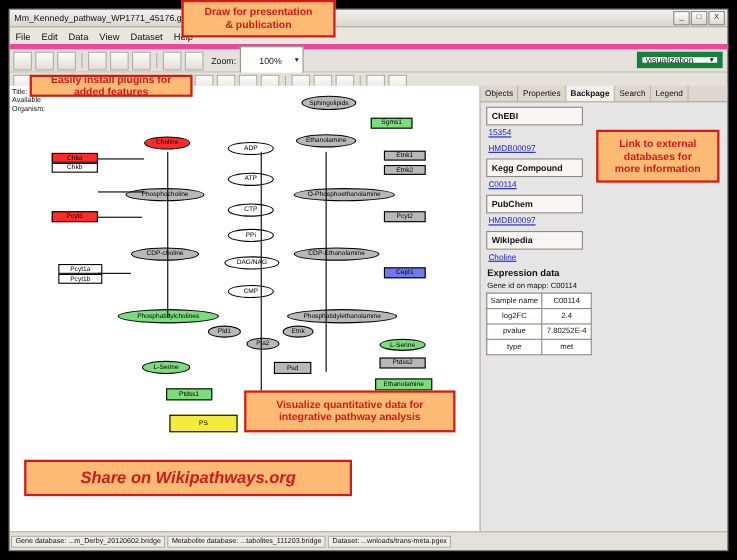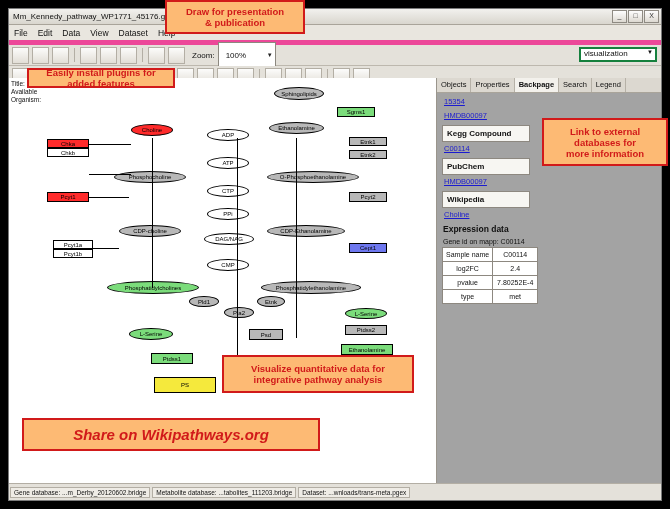--- a/index.html
+++ b/index.html
@@ -14,67 +14,67 @@
 
   
   .menubar{height:15px;background:#e9e6df;display:flex;align-items:center;border-bottom:5px solid #ec4899;}
   .menubar span{font-size:8.5px;color:#111;padding:0 5px;}
 
   
   .toolbar{height:20px;background:#e4e1da;display:flex;align-items:center;border-bottom:1px solid #bdb8ae;gap:3px;padding:0 3px;position:relative;}
   .tbtn{width:15px;height:15px;border:1px solid #b3aea4;background:linear-gradient(#fcfcfb,#e2ded6);display:inline-block;}
   .sep{width:1px;height:14px;background:#b3aea4;margin:0 2px;}
   .zoomlbl{font-size:8px;color:#111;margin-left:4px;}
-  .zoomsel{width:58px;height:26px;border:1px solid #8c887f;background:#fff;font-size:8px;color:#111;display:flex;align-items:center;padding-left:7px;box-sizing:border-box;}
+  .zoomsel{width:58px;height:26px;border:1px solid #8c887f;background:#fff;font-size:8px;color:#111;display:flex;align-items:center;padding-left:17px;box-sizing:border-box;}
   .zoomsel .arr{margin-left:auto;font-size:6px;color:#222;padding-right:2px;}
   .labelsel{width:46px;height:14px;border:1px solid #8c887f;background:#fff;font-size:7.5px;color:#111;display:flex;align-items:center;padding-left:2px;box-sizing:border-box;}
   .labelsel .arr{margin-left:auto;font-size:6px;padding-right:2px;}
-  .viewsel{position:absolute;right:4px;top:2px;width:78px;height:15px;border:2px solid #15803d;background:#fff;font-size:8px;color:#111;display:flex;align-items:flex-start;padding-left:3px;box-sizing:border-box;}
+  .viewsel{position:absolute;right:4px;top:2px;width:78px;height:15px;border:5px solid #15803d;background:#fff;font-size:8px;color:#111;display:flex;align-items:center;padding-left:3px;box-sizing:border-box;}
   .viewsel .arr{margin-left:auto;font-size:6px;padding-right:2px;}
 
   
   .main{position:absolute;top:69px;left:0;right:0;bottom:17px;display:flex;}
   .leftpane{position:relative;width:427px;background:#fff;border-right:1px solid #9a958c;overflow:hidden;}
   .propinfo{position:absolute;left:2px;top:2px;font-size:6.5px;color:#111;line-height:8px;}
   .canvas{position:absolute;left:0;top:0;right:0;bottom:0;}
 
   
   .node{position:absolute;border:1px solid #000;font-size:6px;color:#000;display:flex;align-items:center;justify-content:center;text-align:center;box-sizing:border-box;background:#fff;line-height:6px;}
   .ellipse{border-radius:50%;}
   .green{background:#7bdc7b;}
   .red{background:#ff2b2b;}
   .gray{background:#b8b8b8;}
   .blue{background:#6e78ef;}
   .yellow{background:#f5e93c;}
   .white{background:#fff;}
   .arrowline{position:absolute;background:#000;}
 
   
-  .rightpane{flex:1;background:#a3a3a3;position:relative;}
+  .rightpane{flex:1;background:#e5e5e5;position:relative;}
   .tabrow{display:flex;height:14px;background:#dcd8d0;border-bottom:1px solid #a9a49a;}
   .tab{font-size:7.5px;color:#111;padding:2px 4px 0 4px;border-right:1px solid #b6b1a7;background:#dcd8d0;white-space:nowrap;}
   .tab.active{background:#f3f1ec;font-weight:bold;}
   .rcontent{position:absolute;top:15px;left:0;right:0;bottom:0;overflow:hidden;padding:4px 5px;box-sizing:border-box;}
   .dbbox{background:#f7f6f2;border:1px solid #8d8880;font-size:8px;font-weight:bold;color:#111;padding:3px 4px;margin-bottom:2px;width:88px;box-sizing:border-box;}
   .dblink{font-size:7.5px;color:#1b1bd0;text-decoration:underline;margin:0 0 5px 2px;display:block;}
   .dbplain{font-size:7.5px;color:#111;margin:0 0 5px 2px;display:block;}
   .exprhdr{font-size:8.5px;font-weight:bold;color:#111;margin:4px 0 4px 1px;}
   .geneid{font-size:7px;color:#111;margin:0 0 2px 1px;}
   table.exp{border-collapse:collapse;}
   table.exp td{border:1px solid #8d8880;font-size:7px;color:#111;padding:2px 3px;background:#fff;text-align:center;min-width:38px;height:9px;}
 
   
   .statusbar{position:absolute;left:0;right:0;bottom:0;height:16px;background:#e4e1da;border-top:1px solid #b3aea4;display:flex;align-items:center;}
   .statusbar .sbox{font-size:6.5px;color:#111;border:1px solid #b3aea4;background:#efece6;margin:1px;padding:1px 3px;white-space:nowrap;}
 
   
   .callout{position:absolute;background:#fdba74;border:2px solid #d11a1a;color:#d11a1a;font-weight:bold;text-align:center;display:flex;align-items:center;justify-content:center;box-sizing:border-box;}
   .co1{left:165px;top:0px;width:140px;height:34px;font-size:9.5px;line-height:11px;}
   .co2{left:27px;top:68px;width:148px;height:20px;font-size:9.5px;line-height:11px;}
-  .co3{left:542px;top:118px;width:126px;height:48px;font-size:9.5px;line-height:11px;}
+  .co3{left:542px;top:118px;width:112px;height:48px;font-size:9.5px;line-height:11px;}
   .co4{left:222px;top:355px;width:192px;height:38px;font-size:9.5px;line-height:11px;}
   .co5{left:22px;top:418px;width:298px;height:33px;font-size:15px;font-style:italic;}
 </style>
 </head>
 <body>
 
 <div id="app">
 
   <div class="titlebar">
     <div class="tlabel">Mm_Kennedy_pathway_WP1771_45176.gpml - PathVisio</div>
@@ -198,20 +198,21 @@
     <div class="rightpane">
       <div class="tabrow" id="tabrow">
           <div class="tab">Objects</div>
           <div class="tab">Properties</div>
           <div class="tab active">Backpage</div>
           <div class="tab">Search</div>
           <div class="tab">Legend</div>
         </div>
       <div class="rcontent">
         <div id="dblist">
+            <div class="dbbox">ChEBI</div>
             <span class="dblink">15354</span>
             <span class="dblink">HMDB00097</span>
             <div class="dbbox">Kegg Compound</div>
             <span class="dblink">C00114</span>
             <div class="dbbox">PubChem</div>
             <span class="dblink">HMDB00097</span>
             <div class="dbbox">Wikipedia</div>
             <span class="dblink">Choline</span>
           </div>
         <div class="exprhdr">Expression data</div>

